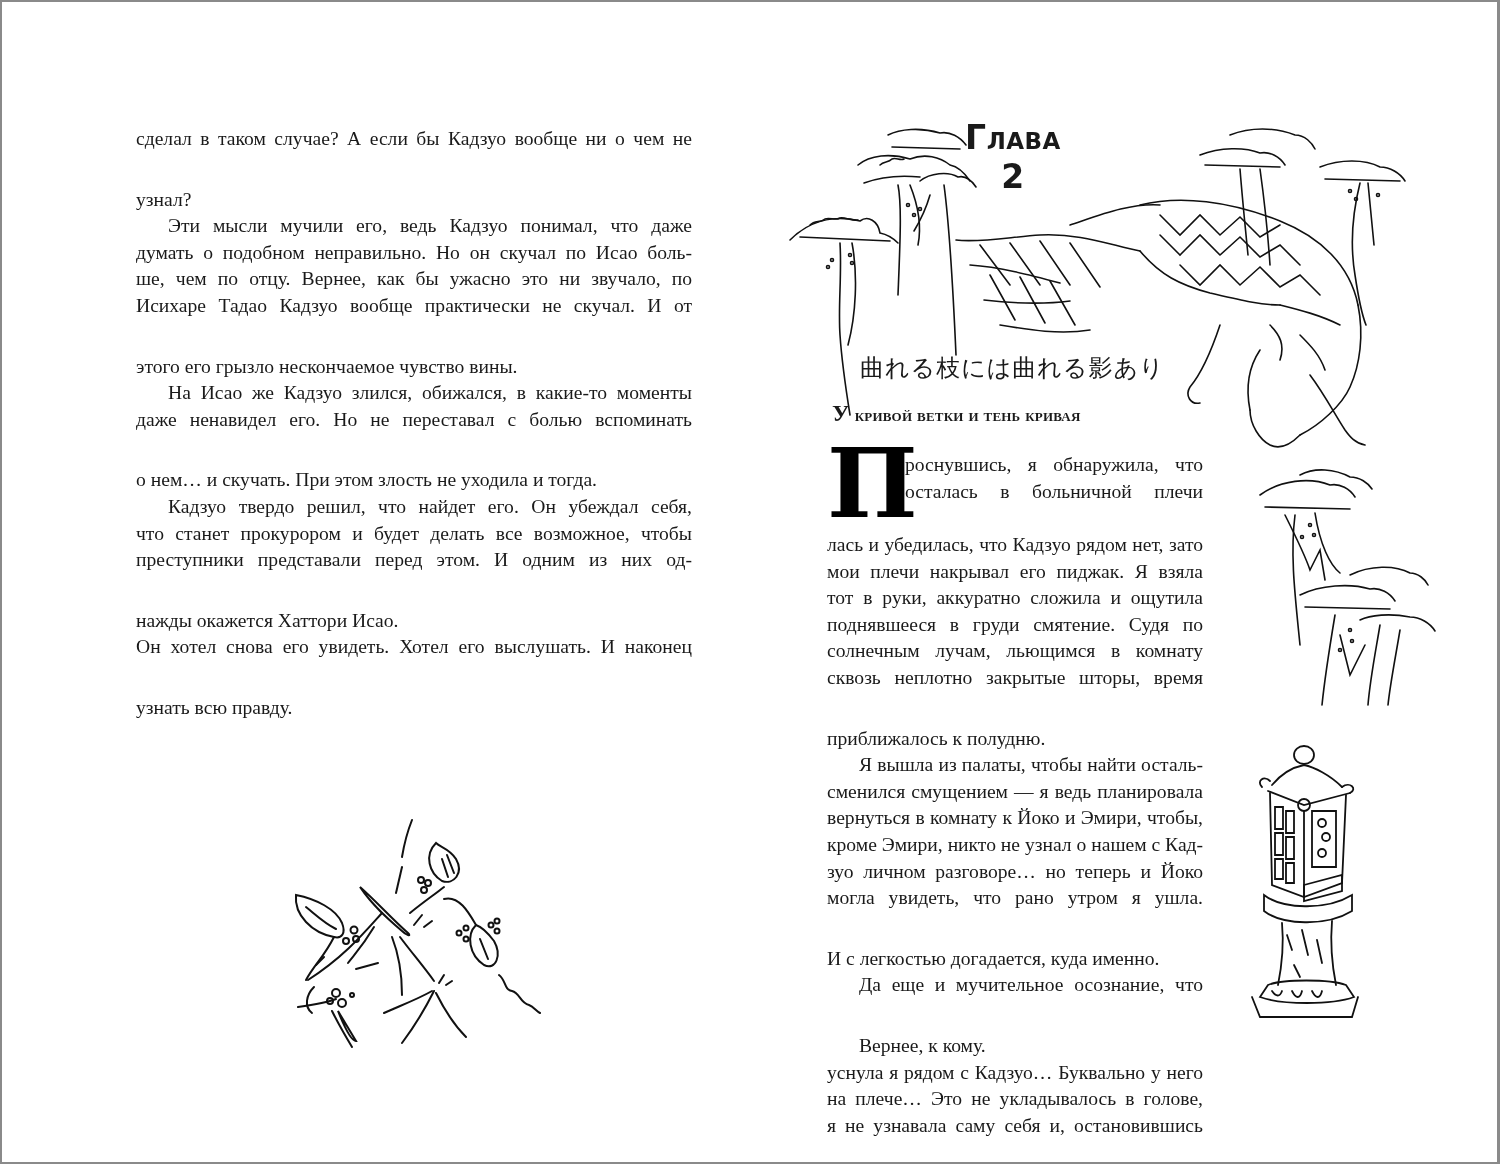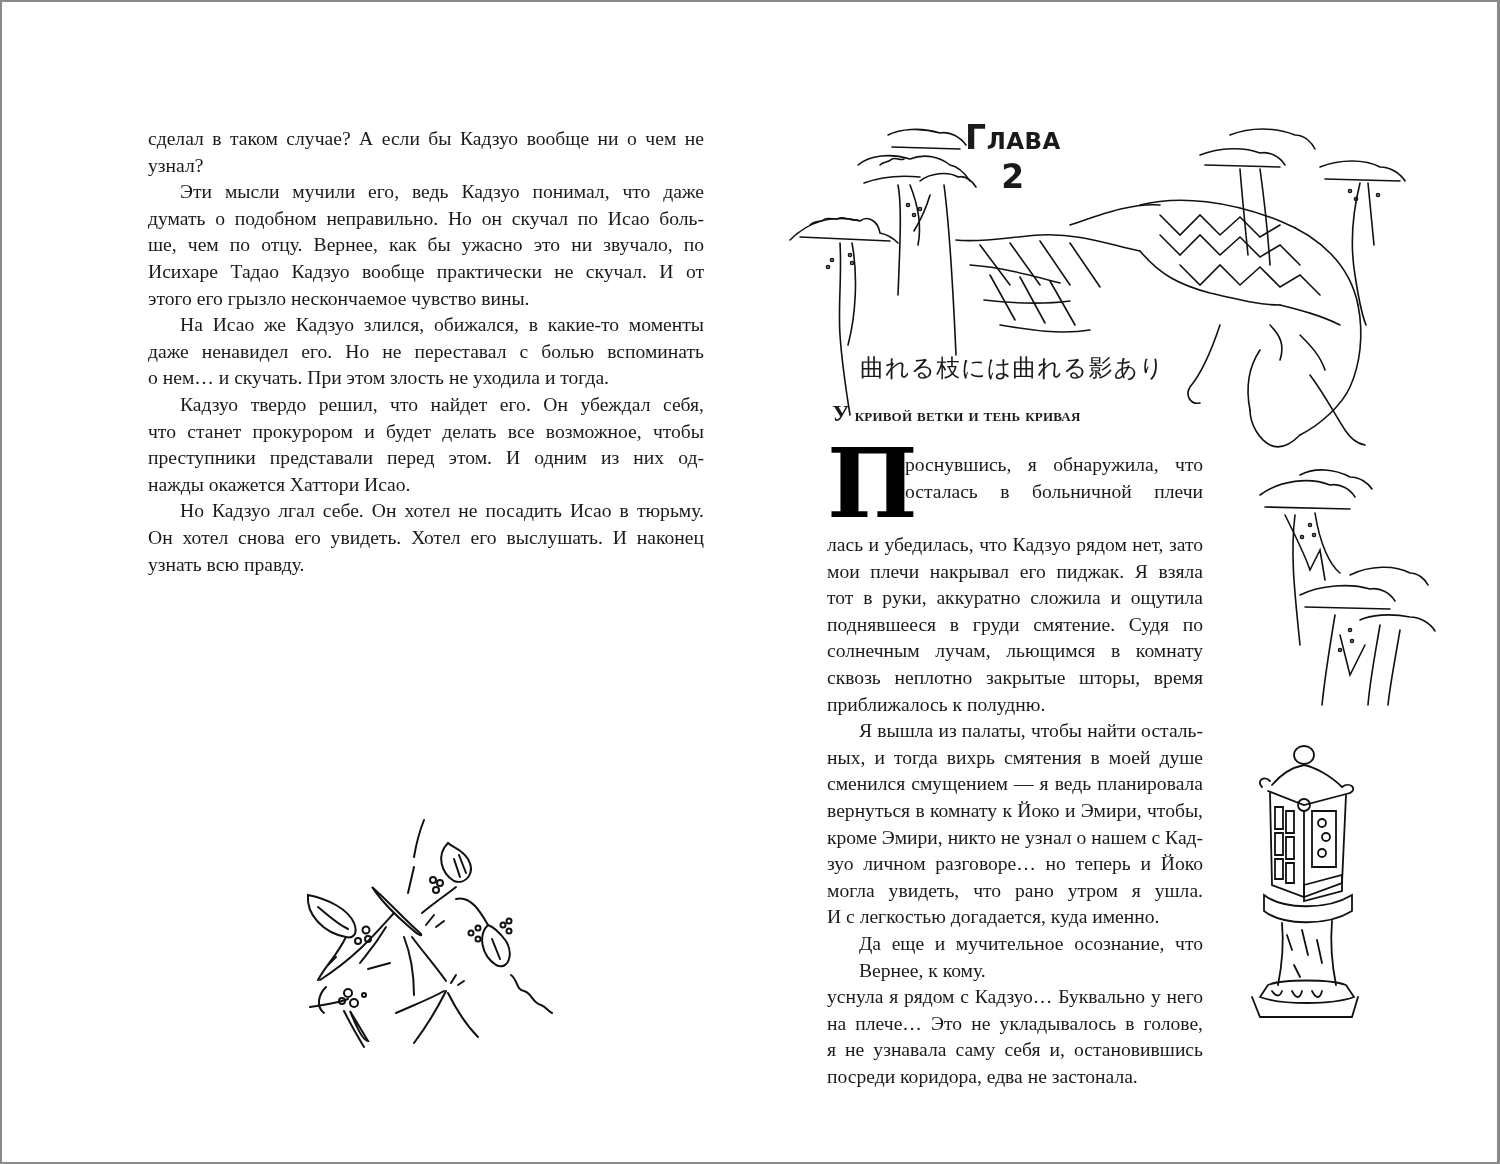--- a/index.html
+++ b/index.html
@@ -1,24 +1,24 @@
 <!DOCTYPE html>
 <html><head>
 <meta charset="utf-8">
 <style>
   html, body { margin: 0; padding: 0; background: #ffffff; }
   body { width: 1500px; height: 1164px; position: relative; overflow: hidden; font-family: "DejaVu Serif", "Liberation Serif", serif; color: #1a1a1a; }
   .frame { position: absolute; left: 0; top: 0; width: 1500px; height: 1164px; box-sizing: border-box; border-top: 2px solid #8a8a8a; border-left: 2px solid #8a8a8a; border-right: 3px solid #8a8a8a; border-bottom: 2px solid #8a8a8a; pointer-events: none; }
   .page { position: absolute; top: 0; height: 1164px; }
-  .page-left { left: 16px; width: 750px; text-decoration: underline; }
+  .page-left { left: 4px; width: 750px; text-decoration: underline; }
   .page-right { left: 750px; width: 750px; }
 
   .text-block { position: absolute; font-family: "Liberation Serif", "DejaVu Serif", serif; font-size: 19.6px; line-height: 26.6px; text-align: justify; hyphens: manual; }
   .text-block .line { display: block; text-align: justify; text-align-last: justify; white-space: nowrap; }
-  .text-block .line.last { text-align-last: left; }
+  .text-block .line.last { text-align-last: left; margin-top: 34px; }
 
   .left-text { left: 132px; top: 126px; width: 556px; }
 
   .chapter-title { position: absolute; left: 198px; top: 118px; width: 130px; text-align: center; font-family: "DejaVu Sans", sans-serif; font-weight: bold; font-size: 33px; letter-spacing: 0.5px; font-variant: small-caps; }
   .epigraph-jp { position: absolute; left: 98px; top: 352px; width: 304px; font-family: "DejaVu Sans", sans-serif; font-size: 24px; letter-spacing: 1px; white-space: nowrap; margin-left: 12px; }
   .subtitle { position: absolute; left: 82px; top: 400px; width: 370px; font-family: Liberation Serif, serif; font-weight: bold; font-size: 18.5px; font-variant: small-caps; letter-spacing: 0.2px; white-space: nowrap; text-transform: lowercase; }
   .subtitle::first-letter { text-transform: uppercase; font-size: 24px; }
 
   .dropcap { position: absolute; left: 77px; top: 444px; width: 70px; height: 80px; font-family: "DejaVu Serif", serif; font-weight: bold; font-size: 96px; line-height: 80px; color: #000; }
   .rt-first { position: absolute; left: 155px; top: 452px; width: 298px; font-family: "Liberation Serif", "DejaVu Serif", serif; font-size: 19.6px; line-height: 26.6px; }
@@ -42,21 +42,20 @@
       <span class="line">ше, чем по отцу. Вернее, как бы ужасно это ни звучало, по</span>
       <span class="line">Исихаре Тадао Кадзуо вообще практически не скучал. И от</span>
       <span class="line last">этого его грызло нескончаемое чувство вины.</span>
       <span class="line" style="padding-left: 32px;">На Исао же Кадзуо злился, обижался, в какие-то моменты</span>
       <span class="line">даже ненавидел его. Но не переставал с болью вспоминать</span>
       <span class="line last">о нем… и скучать. При этом злость не уходила и тогда.</span>
       <span class="line" style="padding-left: 32px;">Кадзуо твердо решил, что найдет его. Он убеждал себя,</span>
       <span class="line">что станет прокурором и будет делать все возможное, чтобы</span>
       <span class="line">преступники представали перед этом. И одним из них од-</span>
       <span class="line last">нажды окажется Хаттори Исао.</span>
-      <span class="line" style="padding-left: 32px;">Но Кадзуо лгал себе. Он хотел не посадить Исао в тюрьму.</span>
       <span class="line">Он хотел снова его увидеть. Хотел его выслушать. И наконец</span>
       <span class="line last">узнать всю правду.</span>
     </div>
 
   <svg class="illus" style="left:280px; top:815px;" width="260" height="240" viewBox="0 0 260 240" fill="none" stroke="#111" stroke-width="2" stroke-linecap="round">
     <path d="M128 5 C122 20 120 30 118 42"></path>
     <path d="M118 52 L112 78"></path>
     <path d="M152 28 C140 40 145 58 158 66 C170 70 180 58 172 44 C166 34 156 32 152 28 Z"></path>
     <path d="M158 44 L164 62 M163 40 L170 58"></path>
     <circle cx="137" cy="65" r="3"></circle>
@@ -180,21 +179,20 @@
     </div>
   <div class="text-block rt-rest" id="rt-rest">
       <span class="line">лась и убедилась, что Кадзуо рядом нет, зато</span>
       <span class="line">мои плечи накрывал его пиджак. Я взяла</span>
       <span class="line">тот в руки, аккуратно сложила и ощутила</span>
       <span class="line">поднявшееся в груди смятение. Судя по</span>
       <span class="line">солнечным лучам, льющимся в комнату</span>
       <span class="line">сквозь неплотно закрытые шторы, время</span>
       <span class="line last">приближалось к полудню.</span>
       <span class="line" style="padding-left: 32px;">Я вышла из палаты, чтобы найти осталь-</span>
-      <span class="line">ных, и тогда вихрь смятения в моей душе</span>
       <span class="line">сменился смущением — я ведь планировала</span>
       <span class="line">вернуться в комнату к Йоко и Эмири, чтобы,</span>
       <span class="line">кроме Эмири, никто не узнал о нашем с Кад-</span>
       <span class="line">зуо личном разговоре… но теперь и Йоко</span>
       <span class="line">могла увидеть, что рано утром я ушла.</span>
       <span class="line last">И с легкостью догадается, куда именно.</span>
       <span class="line" style="padding-left: 32px;">Да еще и мучительное осознание, что</span>
       <span class="line last" style="padding-left: 32px;">Вернее, к кому.</span>
       <span class="line">уснула я рядом с Кадзуо… Буквально у него</span>
       <span class="line">на плече… Это не укладывалось в голове,</span>

